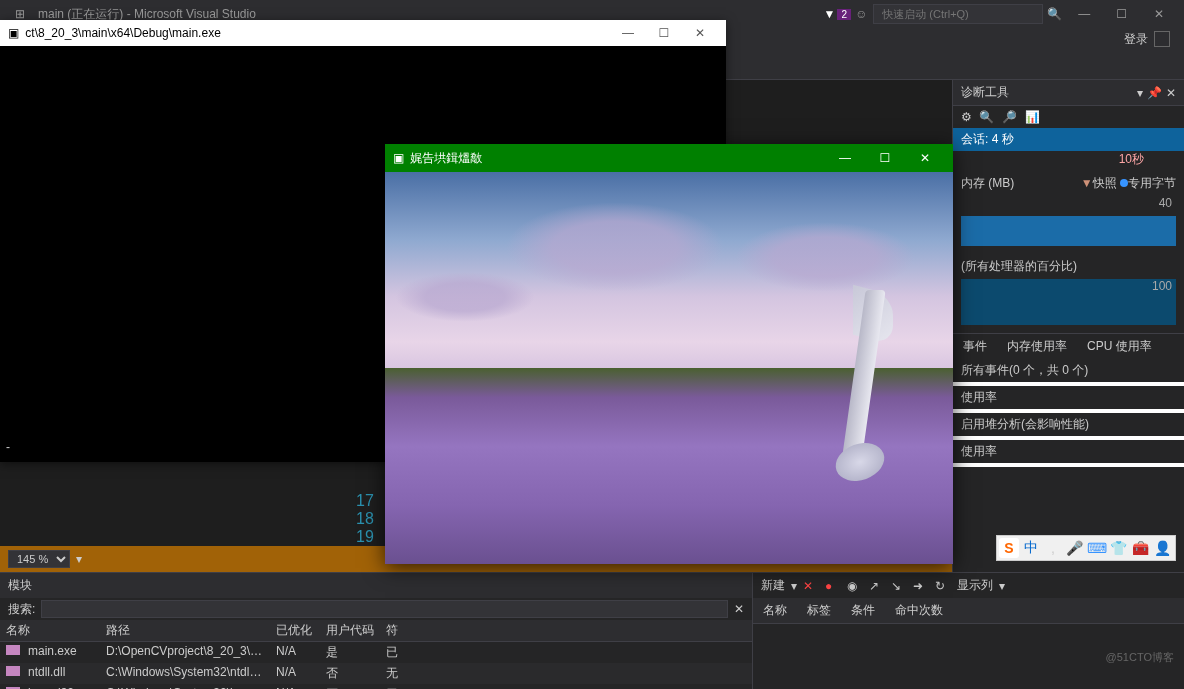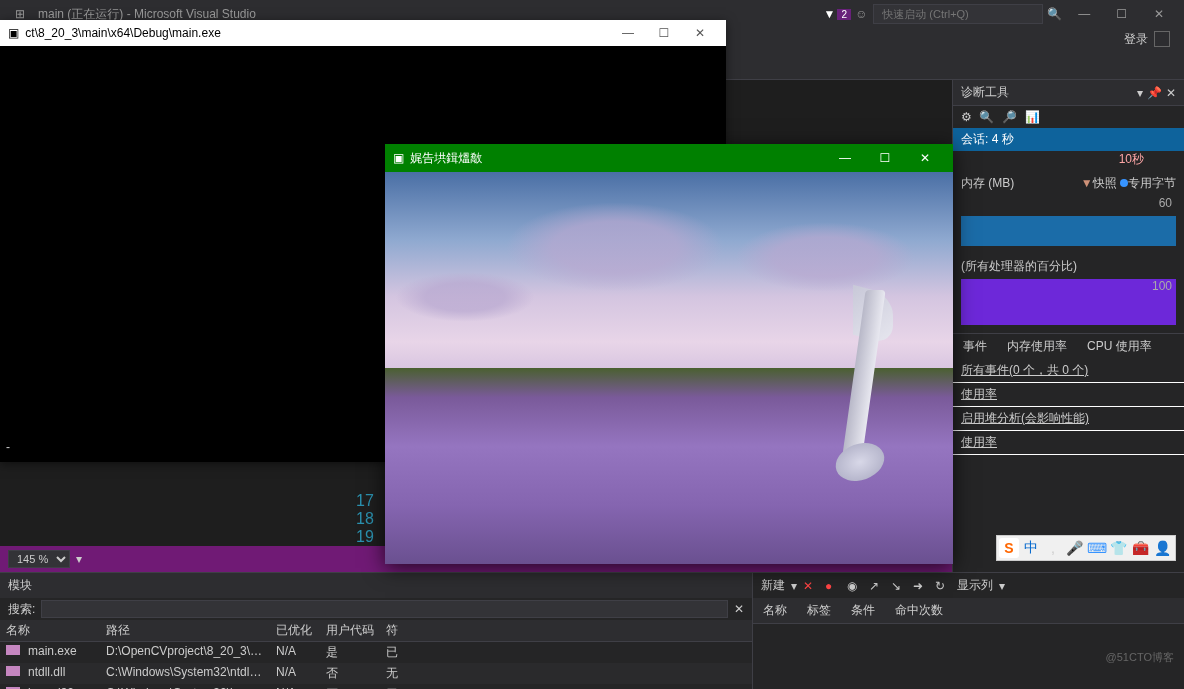--- a/index.html
+++ b/index.html
@@ -21,42 +21,42 @@
 .toolbar .sep { width: 1px; height: 18px; background: #3f3f46; margin: 0 2px; }
 .tb-icon { width: 18px; height: 18px; display: inline-flex; align-items: center; justify-content: center; color: #ccc; font-size: 12px; }
 .app-insights { color: #c586c0; display: flex; align-items: center; gap: 4px; }
 
 
 .main-area { display: flex; height: 492px; }
 
 .editor-col { flex: 1; display: flex; flex-direction: column; background: #1e1e1e; }
 .editor-space { flex: 1; }
 .line-nums { color: #2b91af; font-family: Consolas, monospace; font-size: 16px; padding-left: 356px; }
-.zoom-bar { padding: 4px 8px; display: flex; align-items: center; gap: 6px; background: #701a75; }
+.zoom-bar { padding: 4px 8px; display: flex; align-items: center; gap: 6px; background: #a16207; }
 .zoom-bar select { background: #333337; color: #ccc; border: 1px solid #3f3f46; font-size: 11px; padding: 1px 4px; }
 
 
 .diag-panel { width: 232px; background: #252526; display: flex; flex-direction: column; border-left: 1px solid #3f3f46; }
 .panel-tab { background: #2d2d30; padding: 4px 8px; display: flex; align-items: center; justify-content: space-between; border-bottom: 1px solid #3f3f46; }
 .panel-tab .pin-close { display: flex; gap: 4px; }
 .diag-toolbar { padding: 4px 8px; display: flex; gap: 8px; }
 .diag-toolbar span { color: #ccc; }
 .diag-session { background: #0e639c; color: #fff; padding: 3px 8px; }
 .diag-timeline { height: 20px; position: relative; padding: 0 8px; color: #fca5a5; }
 .diag-marker { position: absolute; right: 40px; }
 .diag-chart { padding: 4px 8px; }
 .diag-chart-header { display: flex; justify-content: space-between; }
 .chart-area { height: 50px; background: linear-gradient(to top, #1b6ca8 0%, #1b6ca8 60%, transparent 60%); margin: 4px 0; position: relative; }
-.chart-area.cpu { height: 46px; background: #6d28d9; }
+.chart-area.cpu { height: 46px; background: #0c4a6e; }
 .chart-val { position: absolute; right: 4px; top: 0; color: #aaa; }
 .legend-dot { width: 8px; height: 8px; display: inline-block; border-radius: 50%; }
 .diag-tabs-row { display: flex; border-top: 1px solid #3f3f46; }
 .diag-tabs-row span { padding: 4px 10px; cursor: pointer; }
 .diag-list { flex: 1; }
-.diag-list-item { padding: 3px 8px; border-bottom: 1px solid #ffffff; text-decoration: underline; }
+.diag-list-item { padding: 3px 8px; border-bottom: 4px solid #ffffff; }
 
 
 .bottom-panels { height: 125px; display: flex; background: #252526; border-top: 1px solid #3f3f46; }
 .modules-panel { flex: 1; display: flex; flex-direction: column; }
 .modules-header { padding: 4px 8px; background: #2d2d30; }
 .search-row { display: flex; align-items: center; padding: 2px 8px; gap: 6px; }
 .search-row input { background: #333337; border: 1px solid #3f3f46; color: #ccc; padding: 1px 4px; flex: 1; height: 18px; }
 .mod-table { flex: 1; overflow: hidden; }
 .mod-thead { display: flex; background: #2d2d30; border-bottom: 1px solid #3f3f46; }
 .mod-thead span, .mod-row span { padding: 2px 6px; overflow: hidden; white-space: nowrap; text-overflow: ellipsis; }
@@ -192,21 +192,21 @@
     </div>
     <div class="diag-chart">
       <div class="diag-chart-header">
         <span>内存 (MB)</span>
         <span>
           <span style="color:#ce9178">▼</span><span>快照</span>
           <span class="legend-dot" style="background:#3794ff"></span><span>专用字节</span>
         </span>
       </div>
       <div class="chart-area">
-          <span class="chart-val">60</span>
+          <span class="chart-val">40</span>
         </div>
     </div>
     <div class="diag-chart">
       <div class="diag-chart-header">
         <span>(所有处理器的百分比)</span>
       </div>
       <div class="chart-area cpu">
           <span class="chart-val">100</span>
         </div>
     </div>

